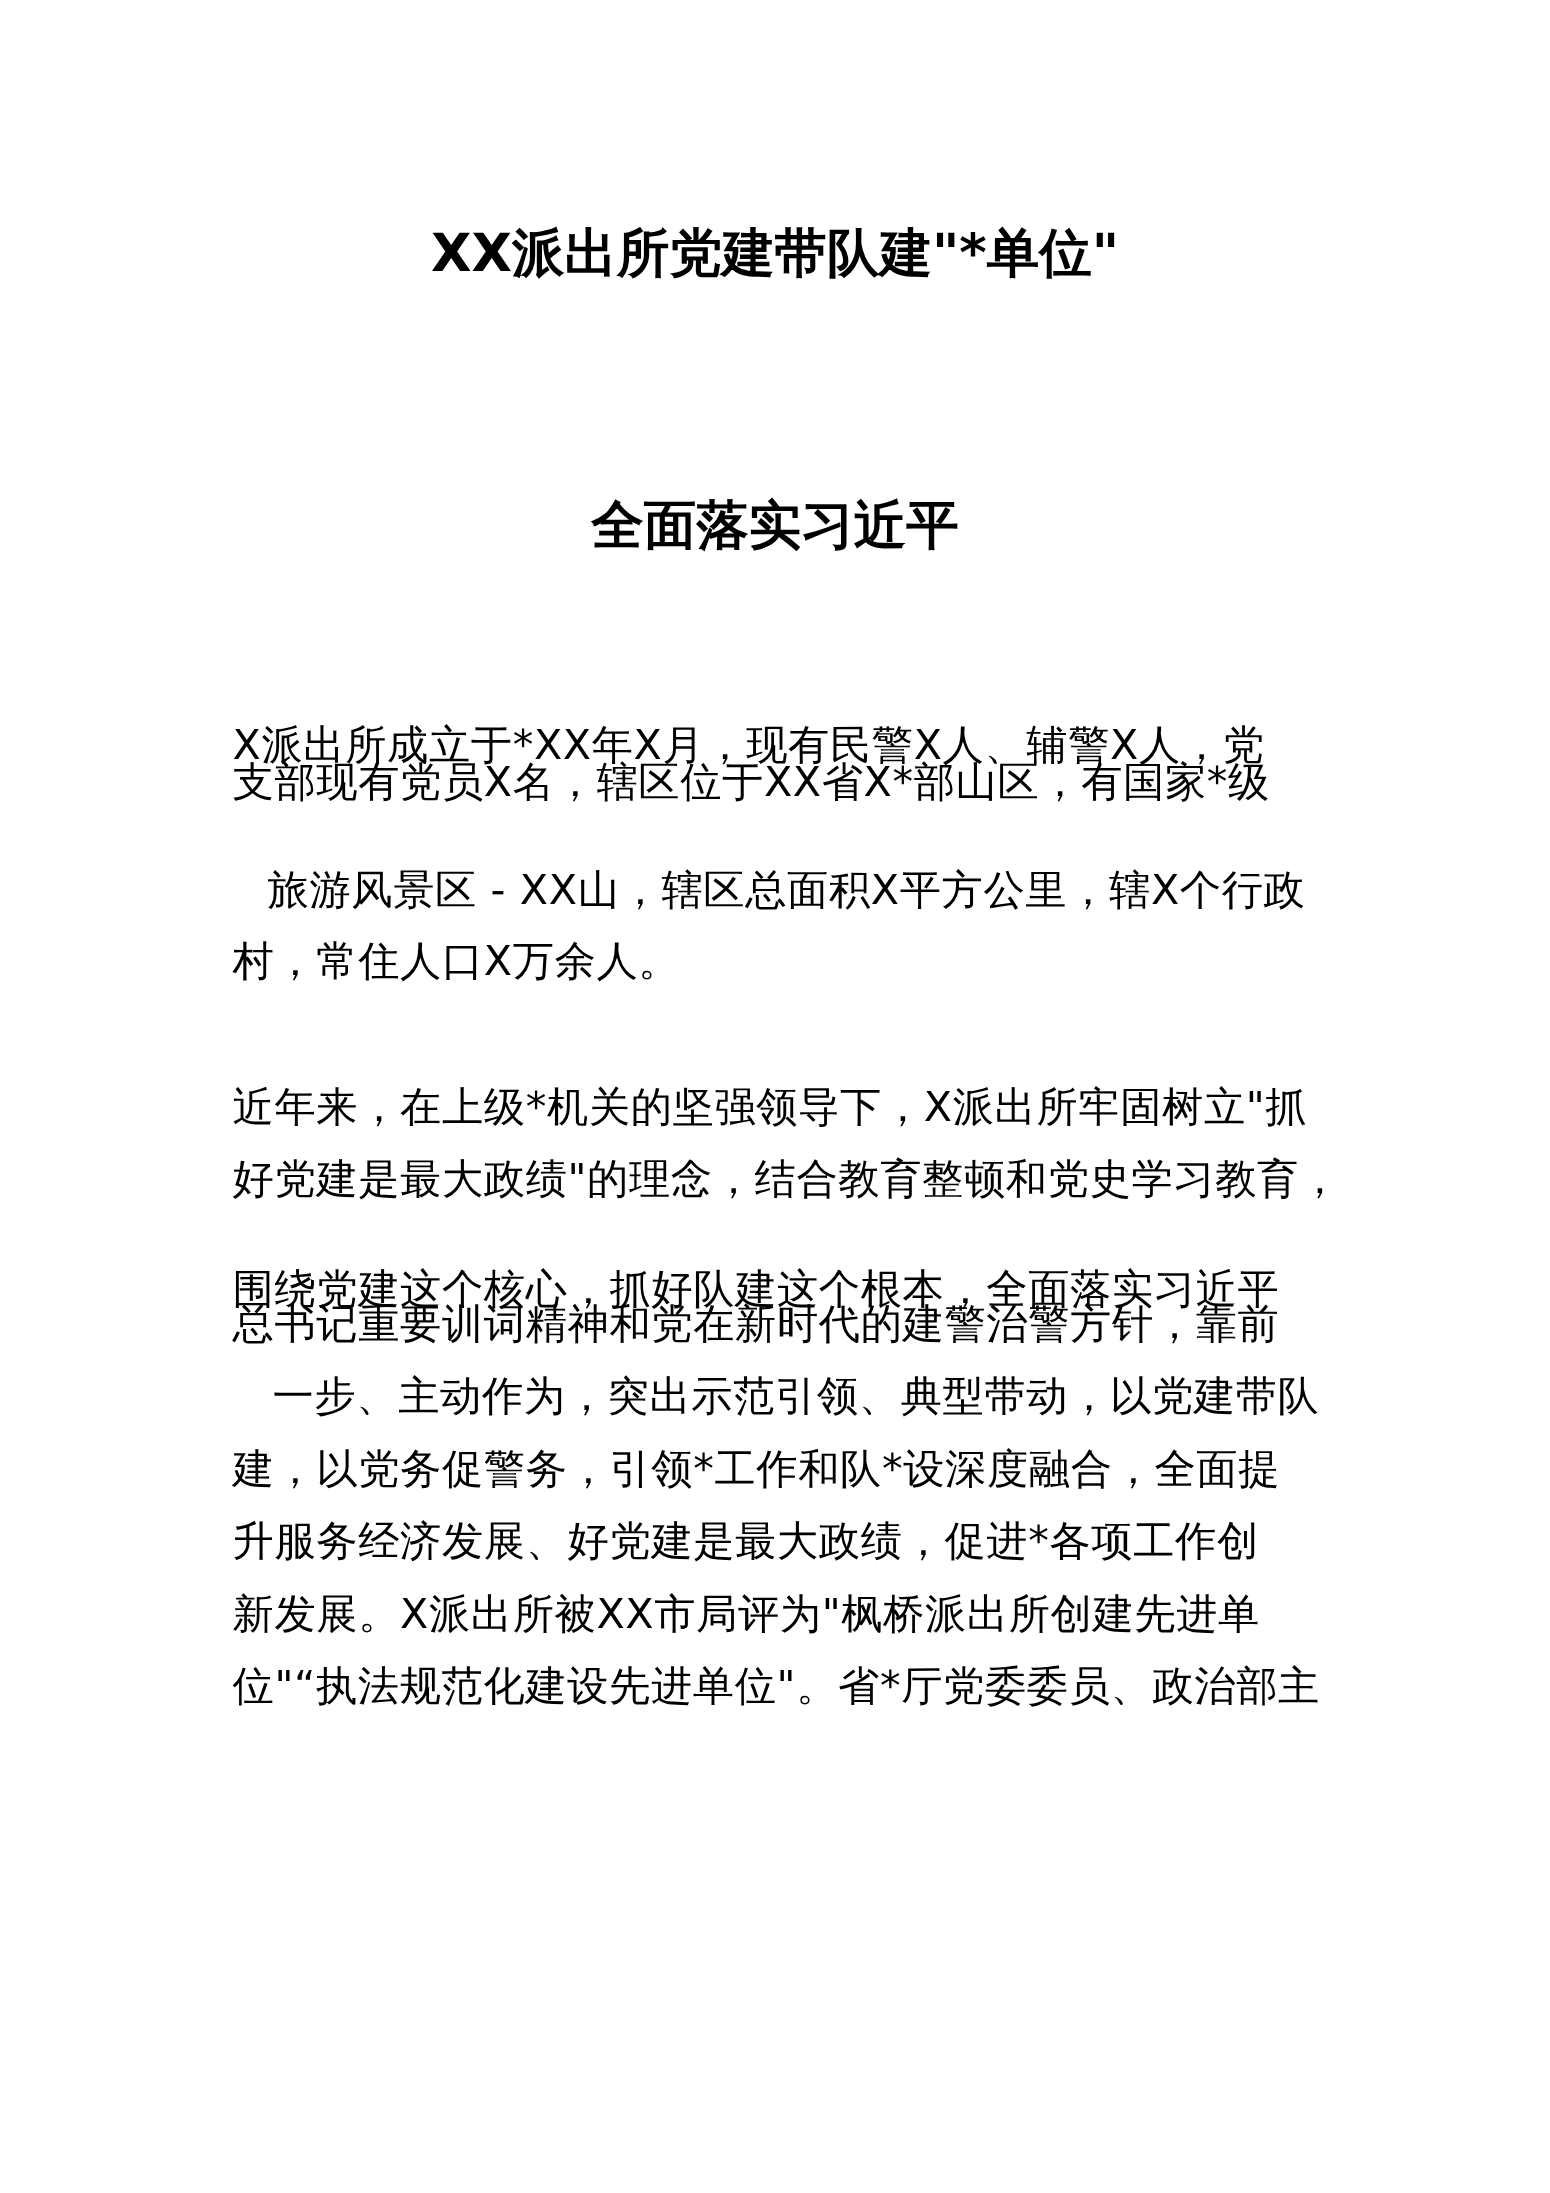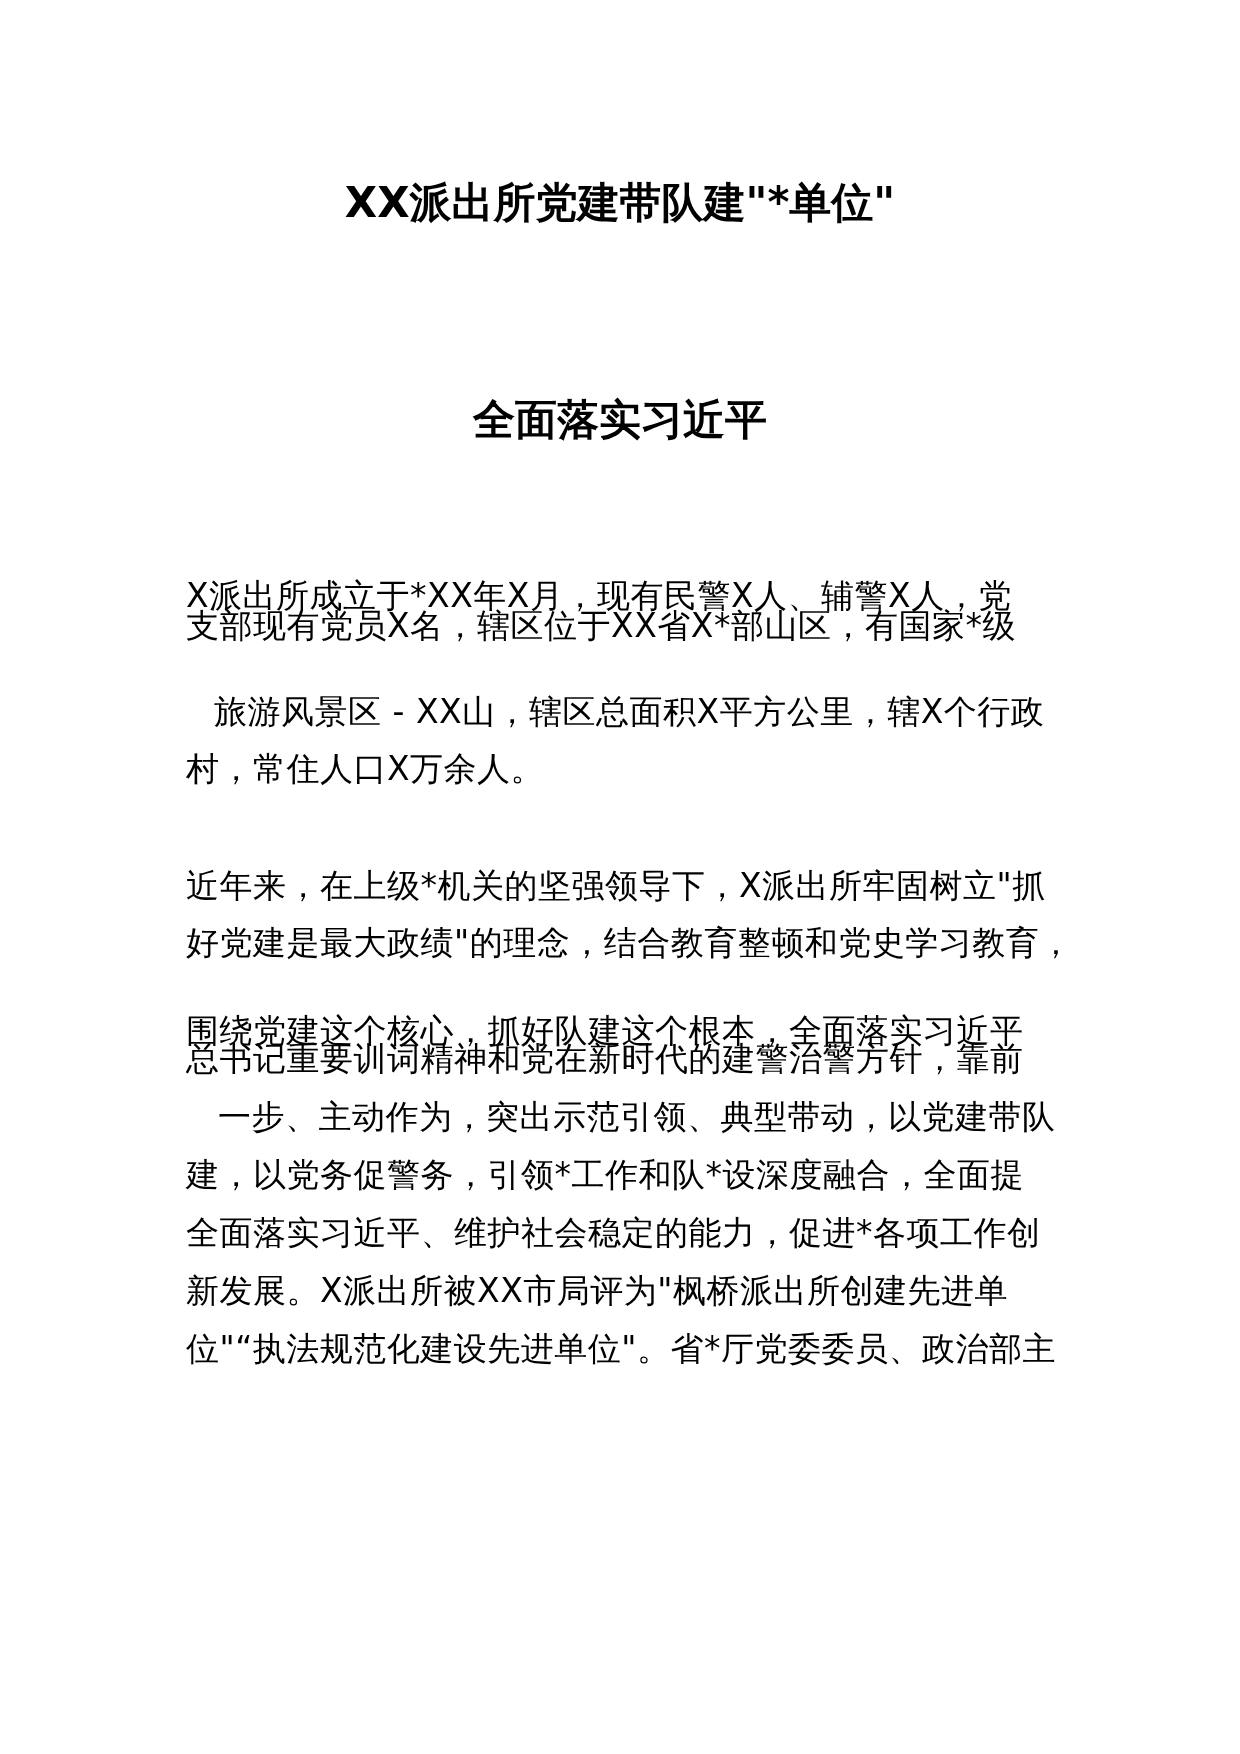--- a/index.html
+++ b/index.html
@@ -61,18 +61,18 @@
     <div class="body-line" style="top:745px;text-align:right;">村，常住人口X万余人。</div>
   </div>
 
   <div>
     <div class="body-line" style="top:862px;">近年来，在上级*机关的坚强领导下，X派出所牢固树立"抓</div>
     <div class="body-line" style="top:919px;">好党建是最大政绩"的理念，结合教育整顿和党史学习教育，</div>
     <div class="body-line" style="top:1007px;">围绕党建这个核心，抓好队建这个根本，全面落实习近平</div>
     <div class="body-line" style="top:1035px;">总书记重要训词精神和党在新时代的建警治警方针，靠前</div>
     <div class="body-line" style="top:1093px;margin-left:32px;">一步、主动作为，突出示范引领、典型带动，以党建带队</div>
     <div class="body-line" style="top:1151px;">建，以党务促警务，引领*工作和队*设深度融合，全面提</div>
-    <div class="body-line" style="top:1209px;">全面落实习近平、维护社会稳定的能力，促进*各项工作创</div>
+    <div class="body-line" style="top:1209px;">升服务经济发展、好党建是最大政绩，促进*各项工作创</div>
     <div class="body-line" style="top:1267px;">新发展。X派出所被XX市局评为"枫桥派出所创建先进单</div>
     <div class="body-line" style="top:1325px;">位"“执法规范化建设先进单位"。省*厅党委委员、政治部主</div>
   </div>
 
 </div>
 
 </body></html>

